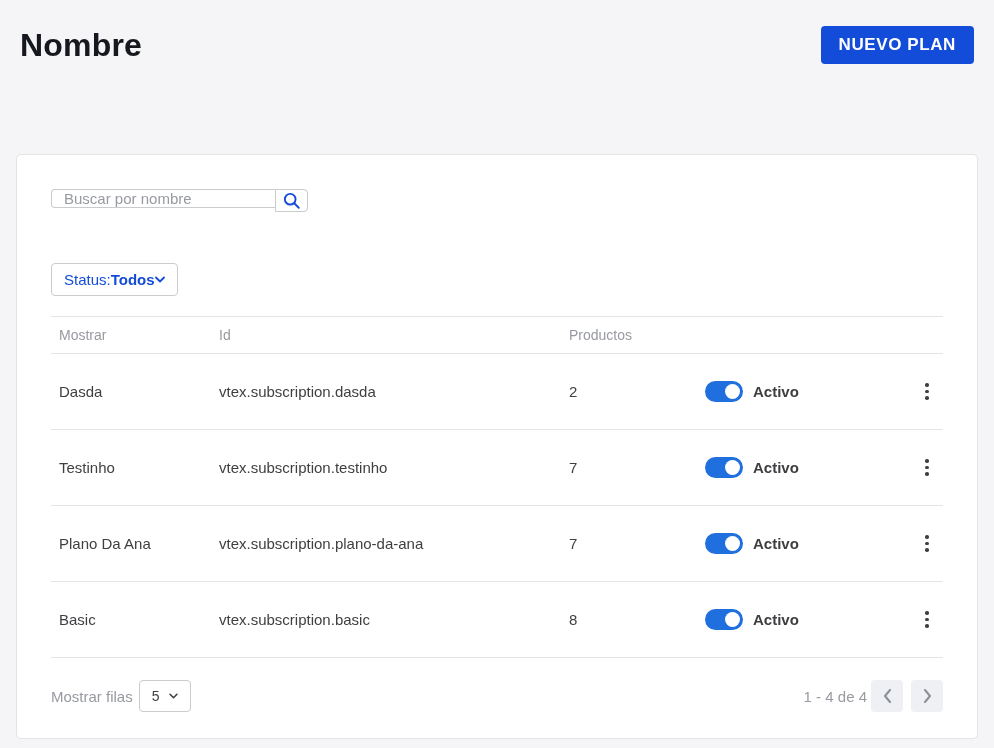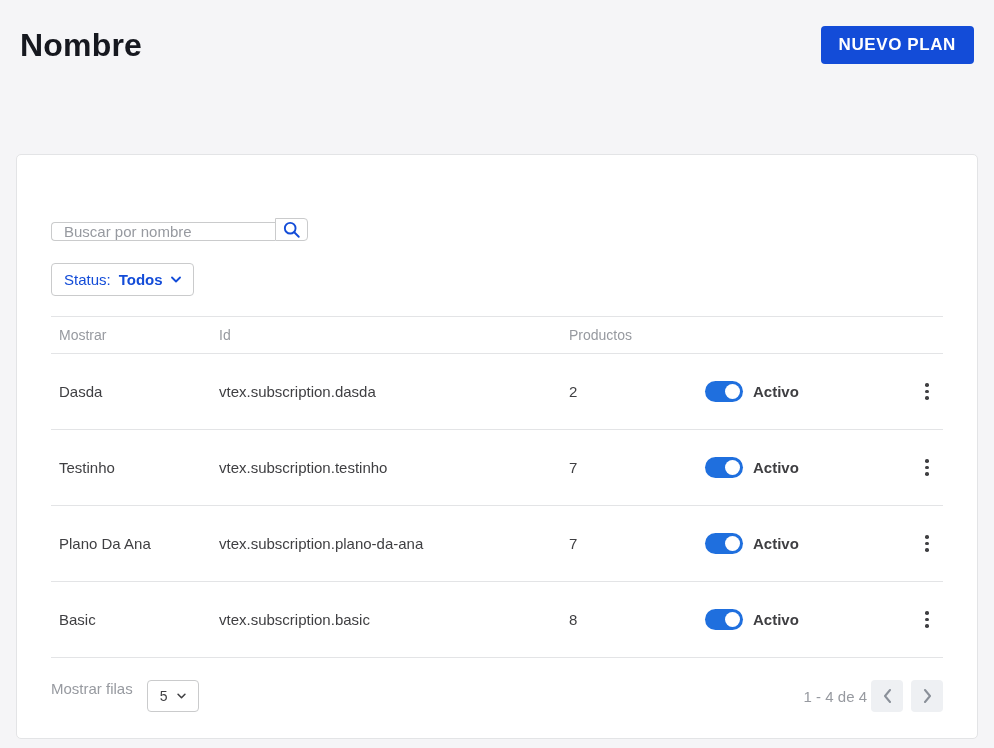--- a/index.html
+++ b/index.html
@@ -51,21 +51,21 @@
     background: #ffffff;
     border: 1px solid #e3e4e6;
     border-radius: 5px;
     padding: 34px 34px 26px 34px;
     min-height: 566px;
   }
 
   
   .search-group {
     display: flex;
-    align-items: flex-end;
+    align-items: flex-start;
     height: 52px;
     width: 256px;
     margin-bottom: 22px;
   }
   .search-input {
     flex: 1;
     border: 1px solid #cacbcc;
     border-right: none;
     border-radius: 4px 0 0 4px;
     padding: 0 12px;
@@ -84,21 +84,20 @@
     align-items: center;
     justify-content: center;
     cursor: pointer;
   }
 
   
   .filter-row { margin-bottom: 20px; }
   .filter-chip {
     display: inline-flex;
     align-items: center;
-    gap: 8px;
     border: 1px solid #cacbcc;
     border-radius: 4px;
     background: #ffffff;
     padding: 7px 12px;
     font-size: 15px;
     color: #134cd8;
     cursor: pointer;
     font-family: "Liberation Sans", sans-serif;
   }
   .filter-chip .chip-value { font-weight: 700; }
@@ -168,21 +167,21 @@
     background: #3f3f42;
   }
 
   
   .table-footer {
     display: flex;
     justify-content: space-between;
     align-items: center;
     margin-top: 22px;
   }
-  .footer-left { display: flex; gap: 14px; }
+  .footer-left { display: flex; align-items: center; gap: 6px; }
   .rows-label { color: #979aa0; font-size: 15px; }
   .rows-select {
     display: inline-flex;
     align-items: center;
     gap: 10px;
     border: 1px solid #cacbcc;
     border-radius: 4px;
     background: #ffffff;
     padding: 7px 12px;
     font-size: 14px;

